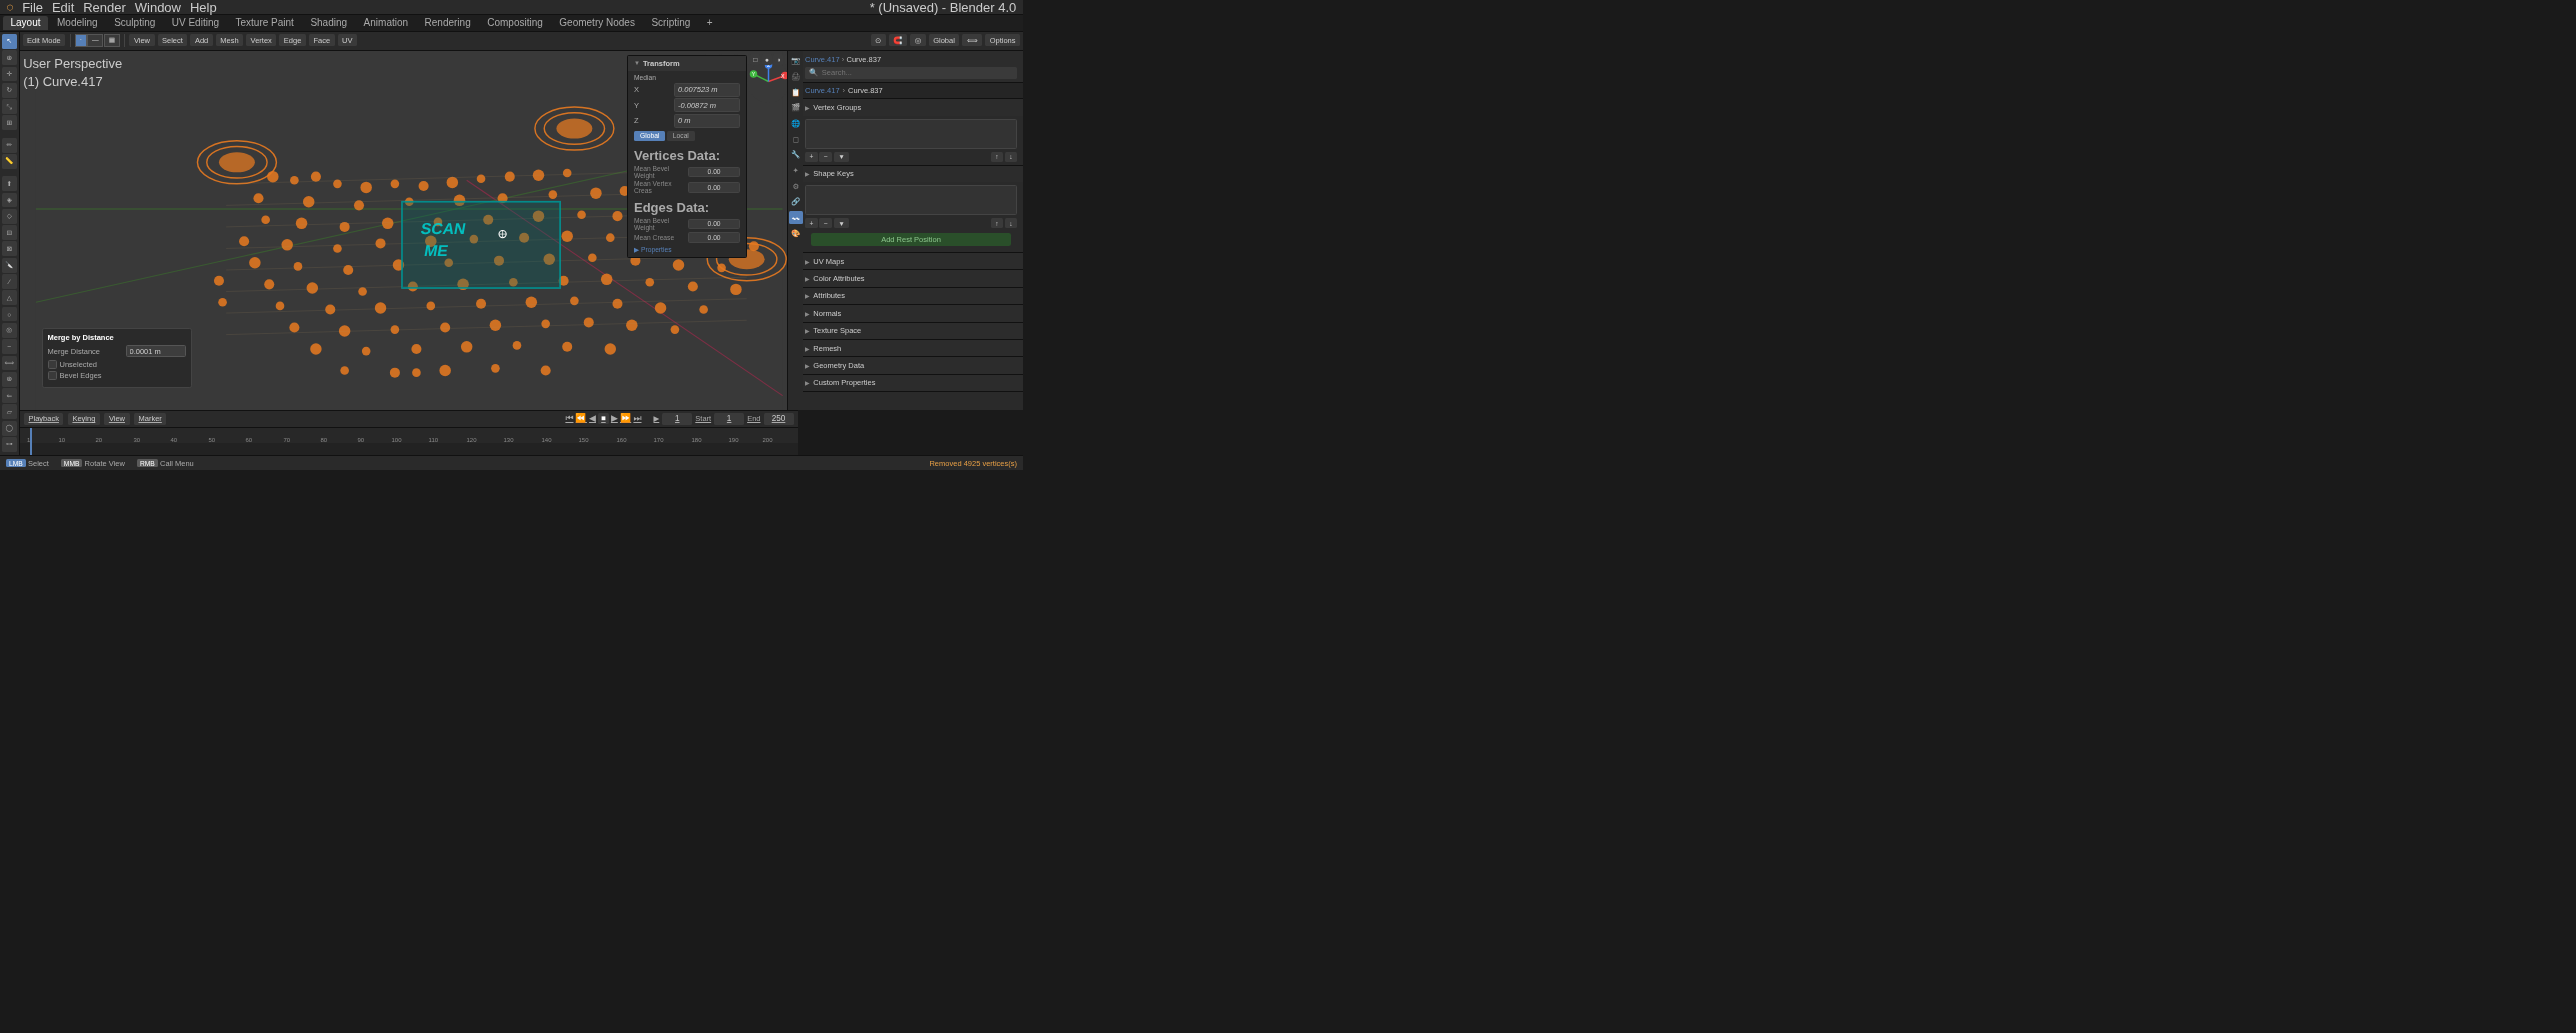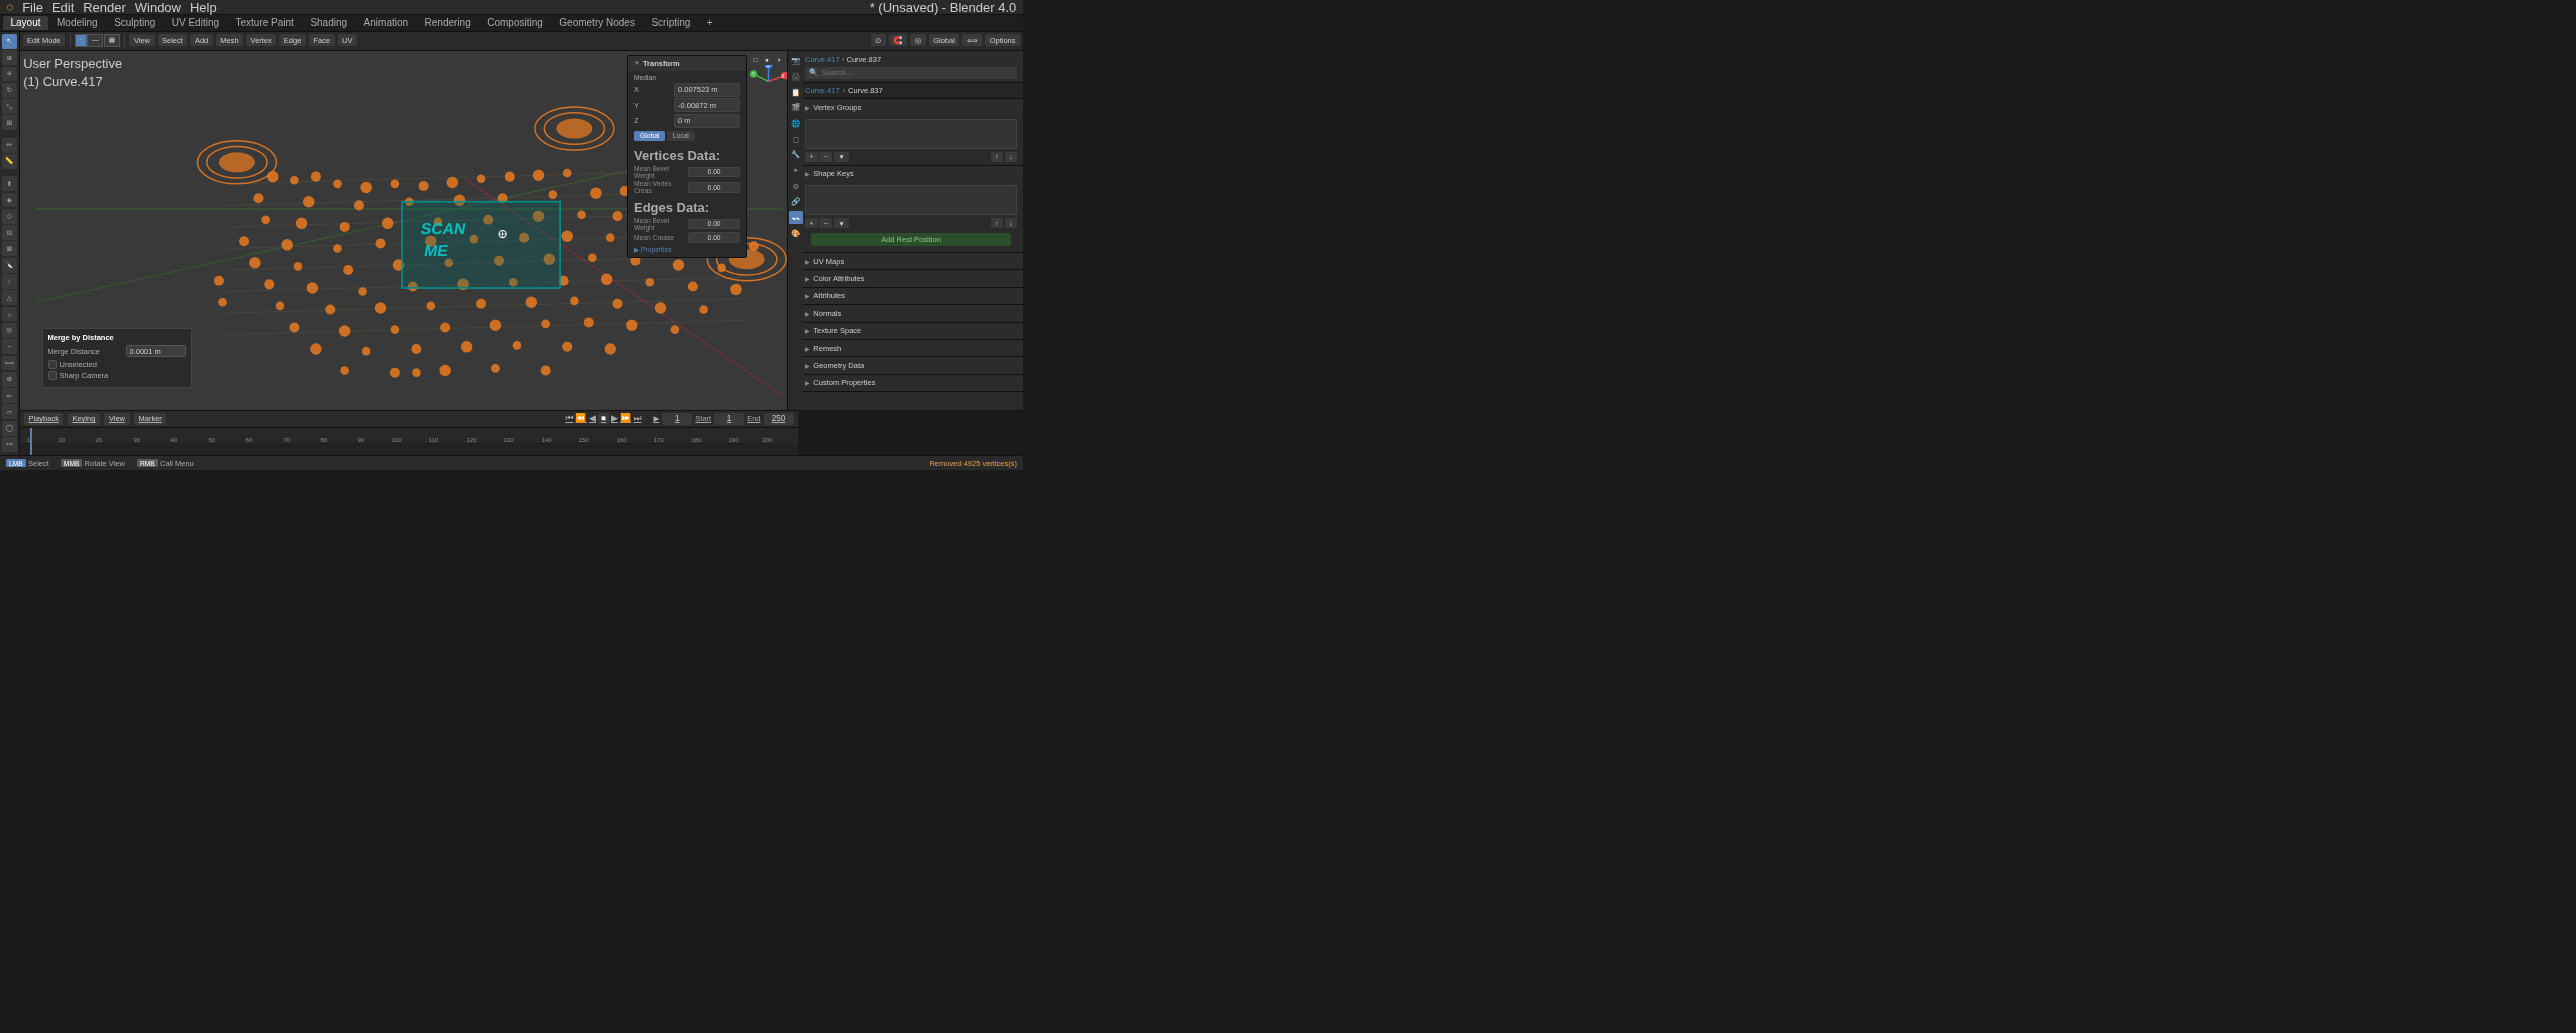--- a/index.html
+++ b/index.html
@@ -202,20 +202,21 @@
       flex-shrink: 0;
     }
     .prop-value {
       background: #3a3a3a;
       color: #ccc;
       font-size: 7.5px;
       padding: 1.5px 3px;
       border-radius: 1.5px;
       flex: 1;
       border: 0.7px solid #444;
+      font-style: italic;
     }
     .transform-tabs {
       display: flex;
       gap: 1.5px;
       margin-top: 3px;
     }
     .transform-tab {
       background: #3a3a3a;
       color: #aaa;
       font-size: 6.7px;
@@ -982,21 +983,21 @@
     </div>
     <div class="info-row">
       <div class="info-checkbox">
         <div class="checkbox-box"></div>
         <span>Unselected</span>
       </div>
     </div>
     <div class="info-row">
       <div class="info-checkbox">
         <div class="checkbox-box"></div>
-        <span>Sharp Camera</span>
+        <span>Bevel Edges</span>
       </div>
     </div>
   </div>
 </div>
 
 <div class="prop-tab-icons">
   <div class="prop-tab-icon" title="Render">📷</div>
   <div class="prop-tab-icon" title="Output">🖨</div>
   <div class="prop-tab-icon" title="View Layer">📋</div>
   <div class="prop-tab-icon" title="Scene">🎬</div>

